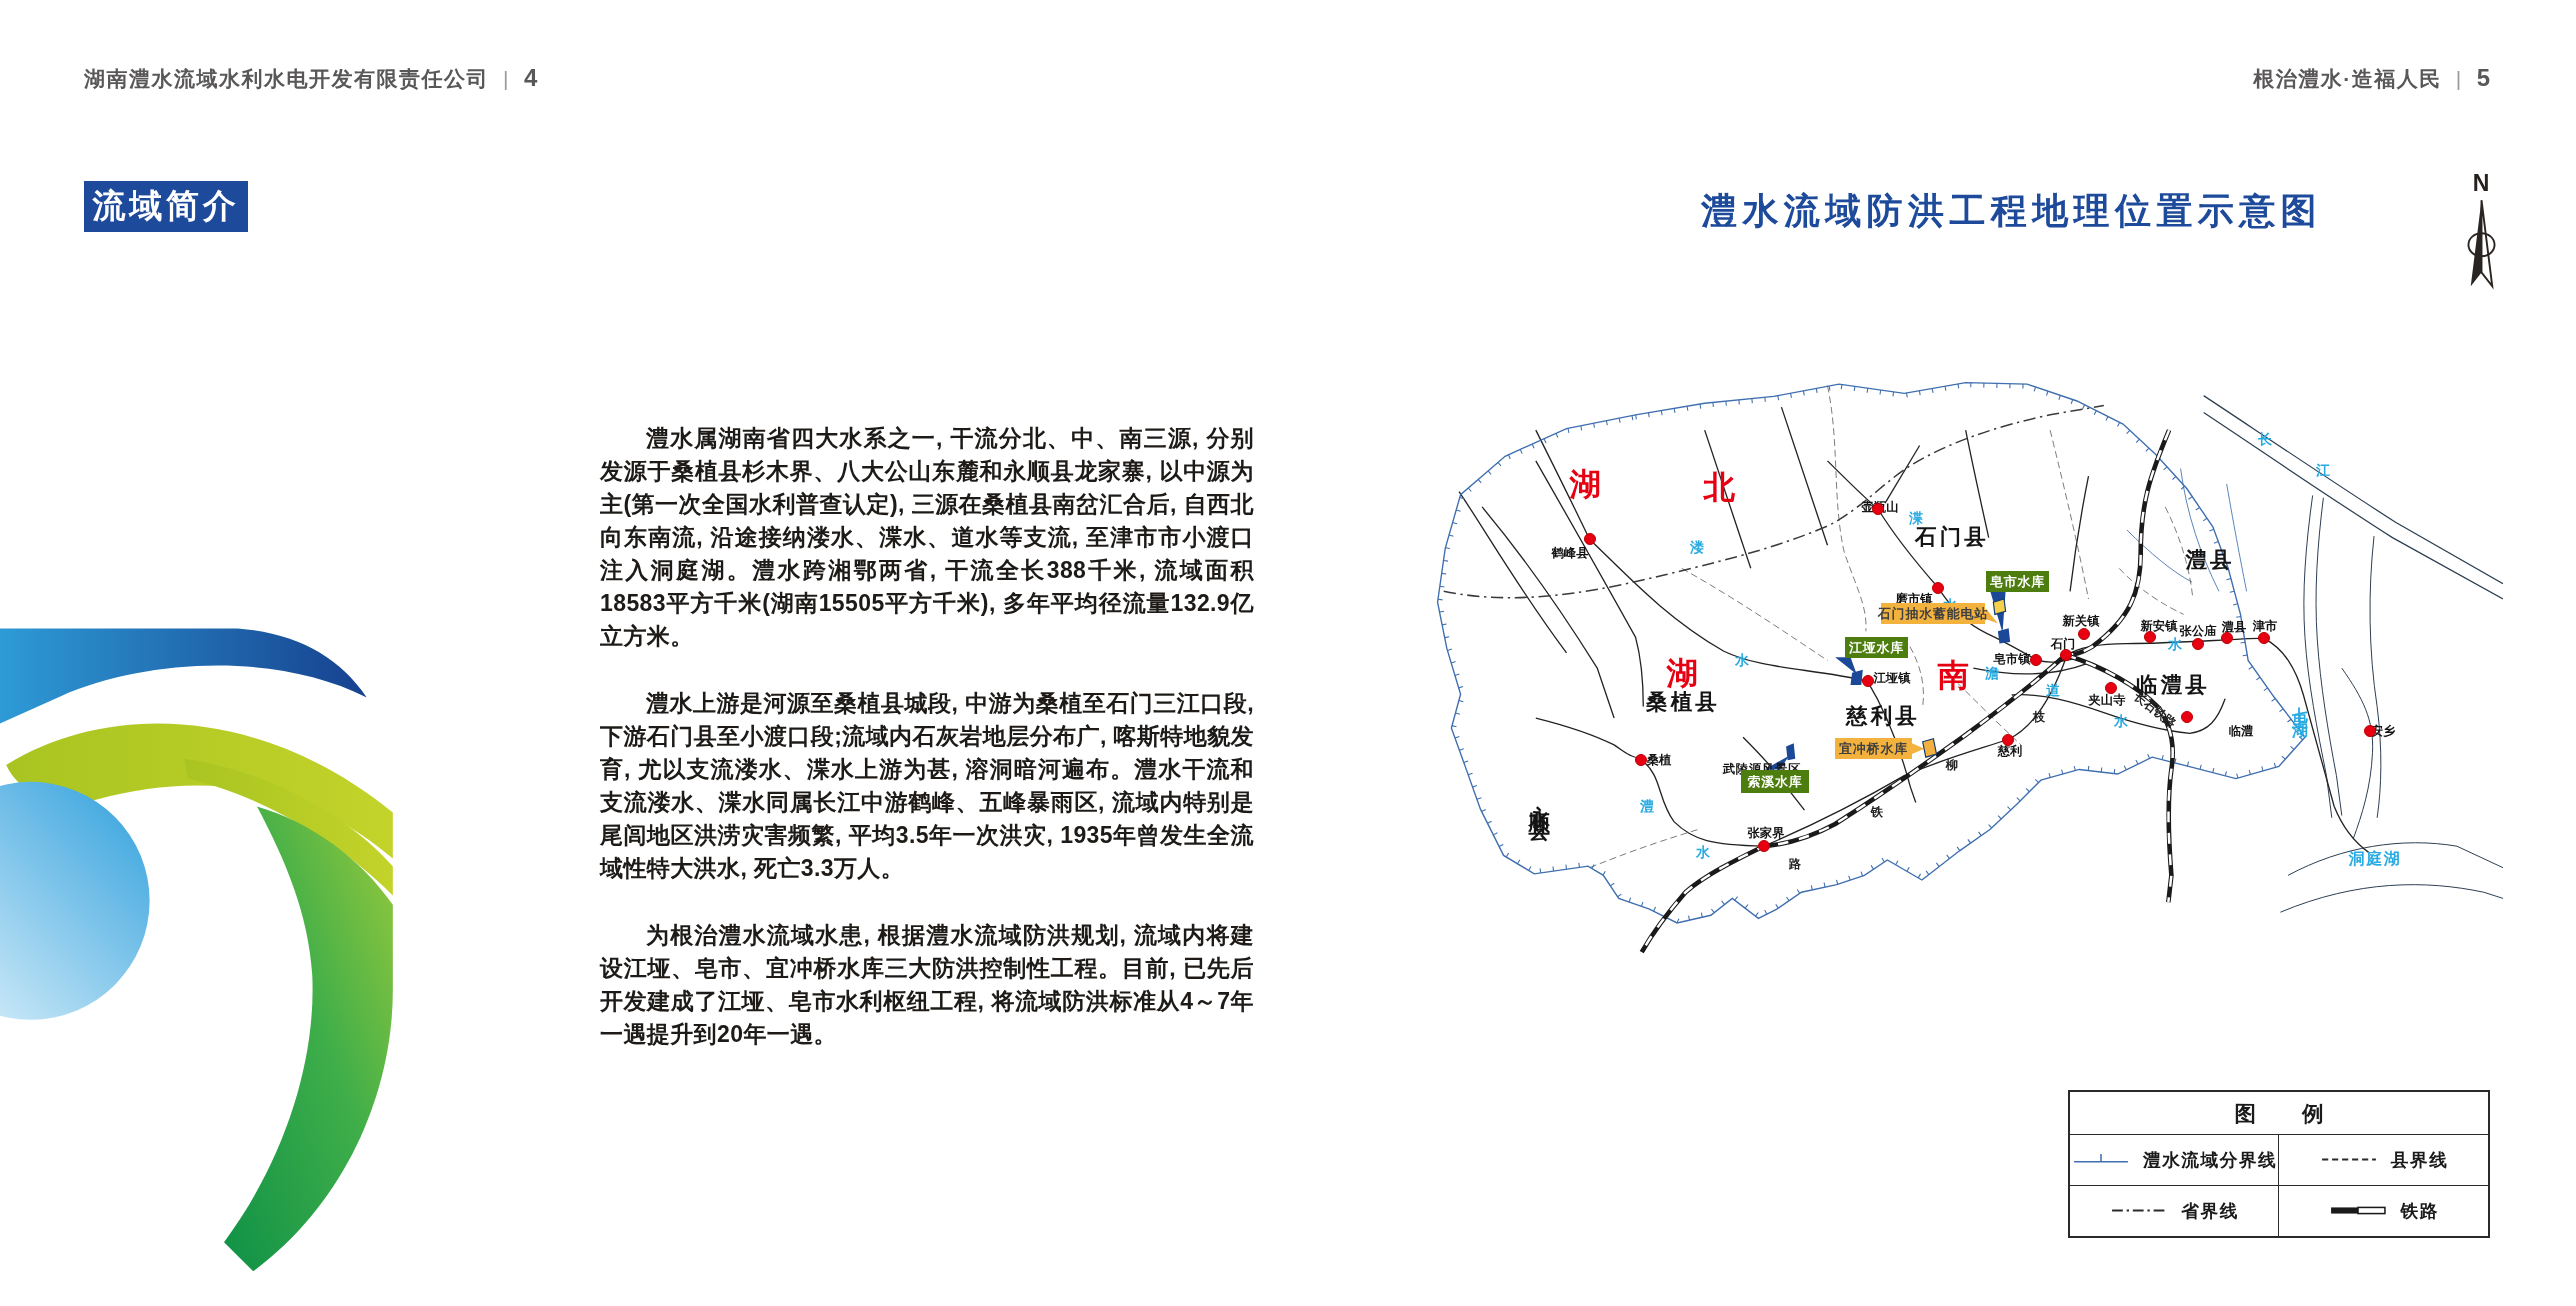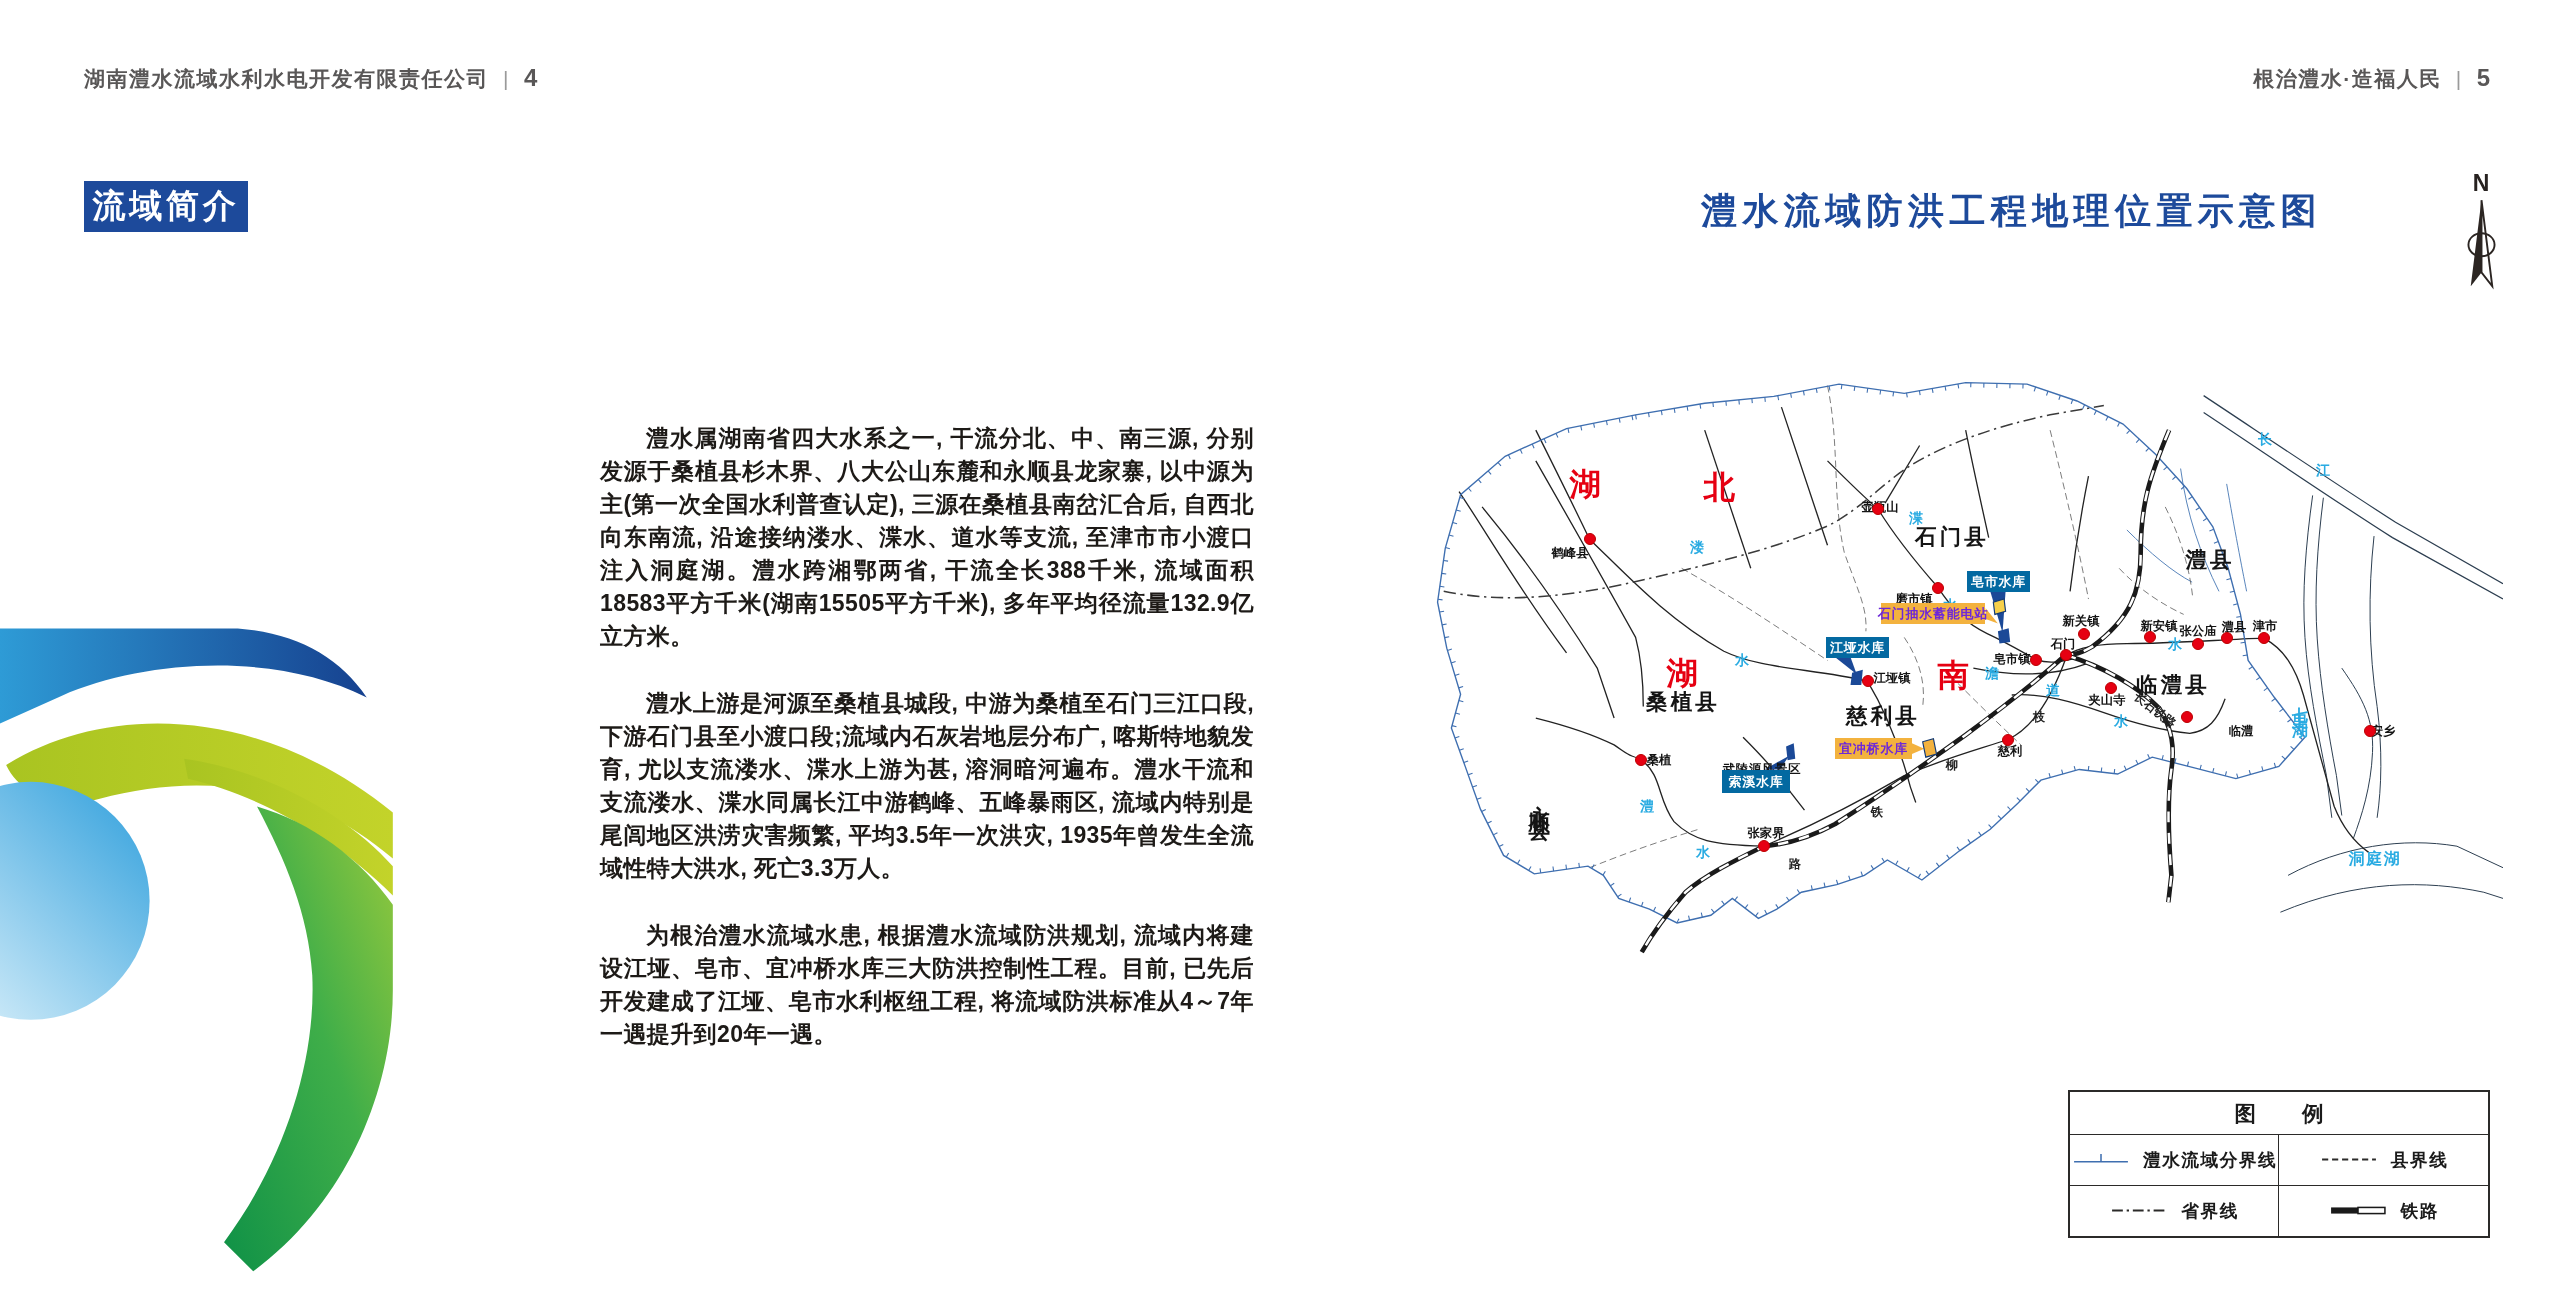--- a/index.html
+++ b/index.html
@@ -36,22 +36,22 @@
   .lbl-region{font-weight:700;font-size:21.5px;color:#141414;letter-spacing:3.1px;}
   .lbl-area{font-weight:700;font-size:12.3px;color:#141414;letter-spacing:0.8px;margin-top:28px;}
   .lbl-city{font-weight:700;font-size:12.3px;color:#141414;}
   .lbl-river{font-weight:700;font-size:14px;color:#29abe2;}
   .lbl-water{font-weight:700;font-size:16px;color:#29abe2;letter-spacing:1.5px;}
   .lbl-rail{font-weight:700;font-size:12.3px;color:#232323;}
   .vert{writing-mode:vertical-rl;letter-spacing:7.7px;}
   .dot{width:10px;height:10px;border-radius:50%;background:#e60012;border:0.8px solid #b00;}
   .callout{transform:none !important;display:flex;align-items:center;justify-content:center;
     font-weight:700;font-size:13px;letter-spacing:0.8px;padding:0 3.1px;box-sizing:border-box;}
-  .callout.navy{background:#0369a1;color:#ffffff;}
-  .callout.orange{background:#f3b23e;color:#6d28d9;}
+  .callout.navy{background:#4d7c0f;color:#ffffff;margin-left:19px;}
+  .callout.orange{background:#f3b23e;color:#404040;}
 
   
   #legend{position:absolute;left:2068px;top:1090px;width:422px;height:148px;border:2.3px solid #2b2a29;
     box-sizing:border-box;background:#fff;}
   #legend .ttl{height:42px;border-bottom:1.5px solid #2b2a29;display:flex;align-items:center;justify-content:center;
     font-weight:700;font-size:21.5px;letter-spacing:20px;color:#1a1a1a;text-indent:20px;}
   #legend .grid{display:grid;grid-template-columns:1fr 1fr;grid-template-rows:1fr 1fr;height:101px;}
   #legend .cell{display:flex;align-items:center;justify-content:center;gap:12.3px;
     font-weight:700;font-size:17.7px;color:#1a1a1a;letter-spacing:1.5px;}
   #legend .cell.c0{border-right:1.5px solid #2b2a29;border-bottom:1.5px solid #2b2a29;}

